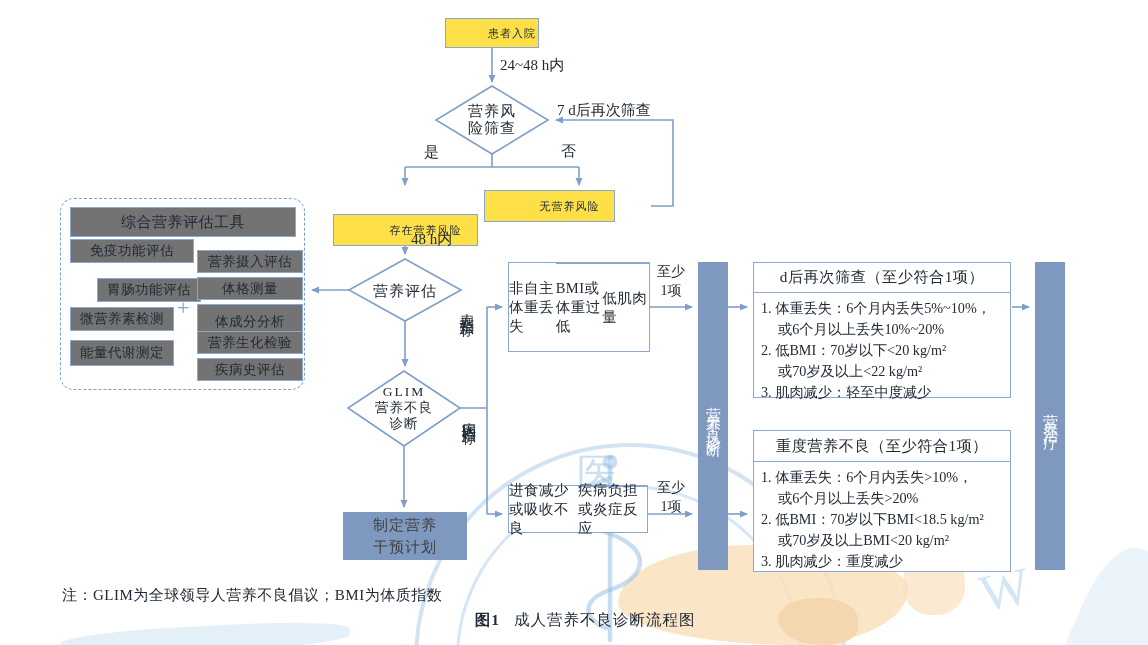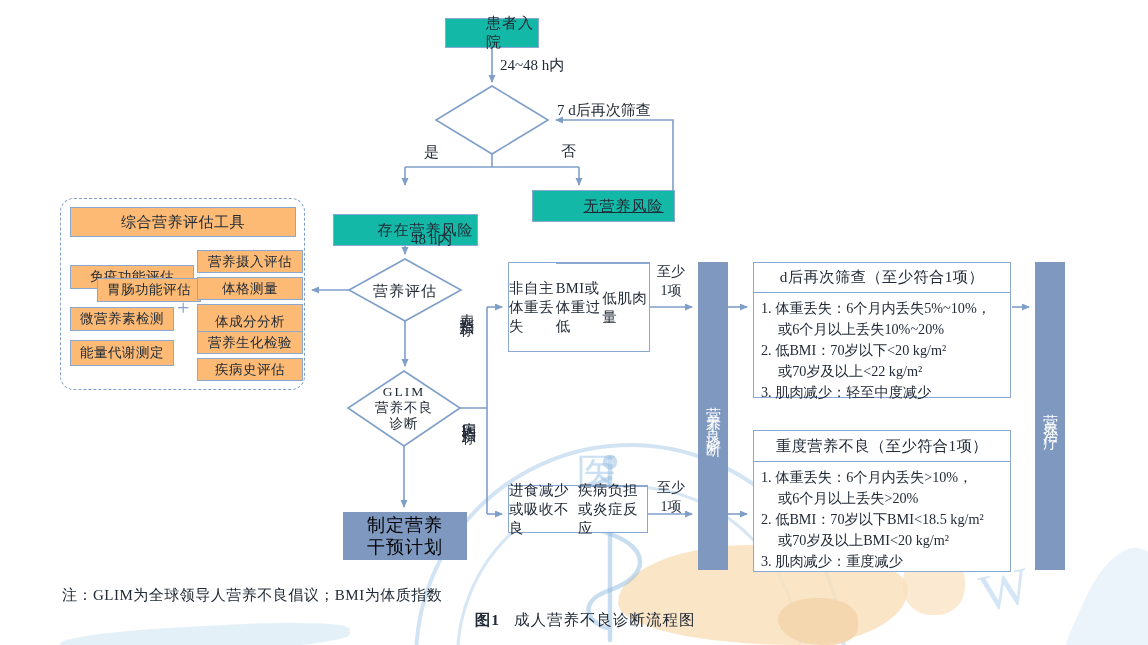--- a/index.html
+++ b/index.html
@@ -21,34 +21,34 @@
   .wm-glyph{position:absolute;color:rgba(158,197,230,.55);font-family:"Liberation Serif","DejaVu Serif",serif;}
   .wm-g1{left:577px;top:446px;font-size:40px;}
   .wm-g2{left:524px;top:486px;font-size:34px;transform:rotate(-8deg);}
   .wm-g3{left:980px;top:560px;font-size:52px;transform:rotate(-12deg);color:rgba(170,205,235,.5);}
   
   svg.connectors{position:absolute;left:0;top:0;z-index:1;}
   .ln{stroke:#7f9fc9;stroke-width:1.6;fill:none;}
   .diamond{fill:#ffffff;stroke:#7f9fc9;stroke-width:1.6;}
   
   .node{position:absolute;z-index:2;box-sizing:border-box;}
-  .box{border:1.6px solid #8aa8d1;background:#14b8a6;display:flex;align-items:center;justify-content:center;
-       font-size:15px;letter-spacing:1px;padding-left:40px;}
+  .box{border:1.6px solid #8aa8d1;background:#fde047;display:flex;align-items:center;justify-content:center;
+       font-size:11px;letter-spacing:1px;padding-left:40px;}
   .lbl{z-index:2;font-size:15px;white-space:nowrap;}
   .dtext{z-index:2;text-align:center;font-size:15px;letter-spacing:1px;}
   .dashed-panel{border:1.6px dashed #7f9fc9;border-radius:14px;background:transparent;}
-  .tool-box{border:1.4px solid #8aa8d1;background:#fdba74;display:flex;align-items:center;justify-content:center;
+  .tool-box{border:1.4px solid #8aa8d1;background:#737373;display:flex;align-items:center;justify-content:center;
             font-size:13.5px;letter-spacing:.5px;}
   .group{border:1.6px solid #8aa8d1;background:#fff;display:flex;flex-direction:row;}
   .group .row{flex:1;display:flex;align-items:center;justify-content:center;font-size:14.5px;letter-spacing:.5px;}
   .group .row + .row{border-top:1.4px solid #8aa8d1;}
   .vbar{background:#7e98bf;color:#fff;display:flex;align-items:center;justify-content:center;}
   .vtext{writing-mode:vertical-rl;text-orientation:upright;font-size:15px;letter-spacing:7px;}
   .vlabel{writing-mode:vertical-rl;text-orientation:upright;font-size:14.5px;letter-spacing:3px;z-index:2;}
-  .fillbox{background:#7e98bf;color:#000000;text-align:center;font-size:18px;line-height:22px;
+  .fillbox{background:#7e98bf;color:#404040;text-align:center;font-size:15px;line-height:22px;
            display:flex;flex-direction:column;align-items:center;justify-content:center;letter-spacing:1px;}
   .crit{border:1.6px solid #8aa8d1;background:#fff;}
   .crit .hd{text-align:center;font-size:15.2px;border-bottom:1.4px solid #8aa8d1;letter-spacing:.5px;}
   .crit .bd{padding:5px 7px 0 7px;font-size:14.2px;line-height:21px;}
   .crit .bd .cont{padding-left:17px;}
   .two-line{z-index:2;text-align:center;font-size:14px;line-height:19px;}
   .note{z-index:2;font-size:15px;letter-spacing:.5px;}
   .caption{z-index:2;text-align:center;font-size:15.5px;letter-spacing:1px;}
   .caption .cap-label{font-weight:bold;margin-right:14px;}
 </style>
@@ -100,31 +100,35 @@
     <path class="ln" d="M728,307 L747,307" marker-end="url(#ah)"></path>
     <path class="ln" d="M728,514 L747,514" marker-end="url(#ah)"></path>
     <path class="ln" d="M1012,307 L1029,307" marker-end="url(#ah)"></path>
     <polygon class="diamond" points="492,86 548,120 492,154 436,120"></polygon>
     <polygon class="diamond" points="405,259 461,290 405,321 349,290"></polygon>
     <polygon class="diamond" points="404,371 460,408 404,446 348,408"></polygon>
   </svg>
 
   <div class="node box" style="left:445px;top:18px;width:94px;height:30px;">患者入院</div>
   <div class="abs lbl" style="left:500px;top:56px;">24~48 h内</div>
+  <div class="abs dtext" style="left:436px;top:103px;width:112px;line-height:17px;">
+    <div>营养风</div>
+    <div>险筛查</div>
+  </div>
   <div class="abs lbl" style="left:557px;top:101px;">7 d后再次筛查</div>
   <div class="abs lbl" style="left:424px;top:143px;">是</div>
   <div class="abs lbl" style="left:561px;top:142px;">否</div>
   <div class="node box" style="left:333px;top:190px;width:145px;height:32px;margin-top:24px;">存在营养风险</div>
-  <div class="node box" style="left:532px;top:190px;width:143px;height:32px;text-decoration:underline;">无营养风险</div>
+  <div class="node box" style="left:484px;top:190px;width:131px;height:32px;">无营养风险</div>
   <div class="abs lbl" style="left:411px;top:230px;">48 h内</div>
   <div class="abs dtext" style="left:349px;top:282px;width:112px;">营养评估</div>
 
   <div class="node dashed-panel" style="left:60px;top:198px;width:245px;height:192px;"></div>
   <div class="node tool-box" style="left:70px;top:207px;width:226px;height:30px;font-size:15px;">综合营养评估工具</div>
-  <div class="node tool-box" style="left:70px;top:265px;width:124px;height:24px;">免疫功能评估</div>
+  <div class="node tool-box" style="left:70px;top:239px;width:124px;height:24px;">免疫功能评估</div>
   <div class="node tool-box" style="left:70px;top:278px;width:104px;height:24px;margin-left:27px;">胃肠功能评估</div>
   <div class="node tool-box" style="left:70px;top:307px;width:104px;height:24px;">微营养素检测</div>
   <div class="node tool-box" style="left:70px;top:340px;width:104px;height:26px;">能量代谢测定</div>
   <div class="abs" style="left:177px;top:295px;z-index:2;font-size:22px;color:#7f9fc9;">+</div>
   <div class="node tool-box" style="left:197px;top:250px;width:106px;height:23px;">营养摄入评估</div>
   <div class="node tool-box" style="left:197px;top:277px;width:106px;height:23px;">体格测量</div>
   <div class="node tool-box" style="left:197px;top:304px;width:106px;height:35px;">体成分分析</div>
   <div class="node tool-box" style="left:197px;top:331px;width:106px;height:23px;">营养生化检验</div>
   <div class="node tool-box" style="left:197px;top:358px;width:106px;height:23px;">疾病史评估</div>
 

